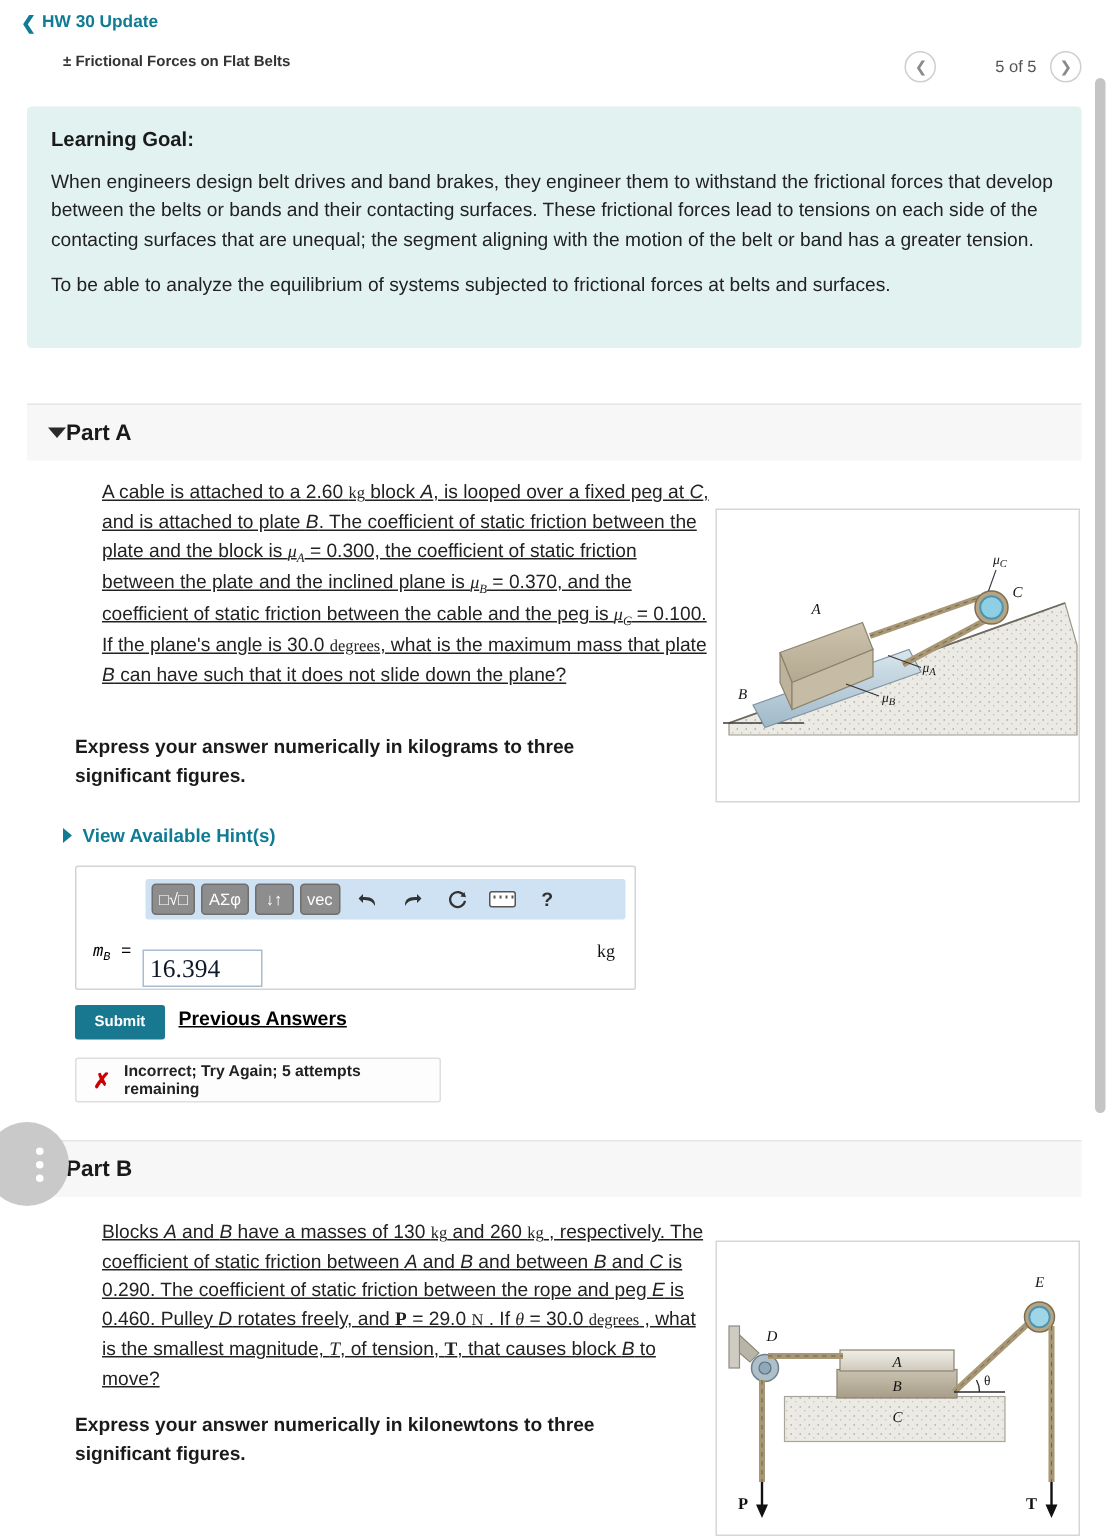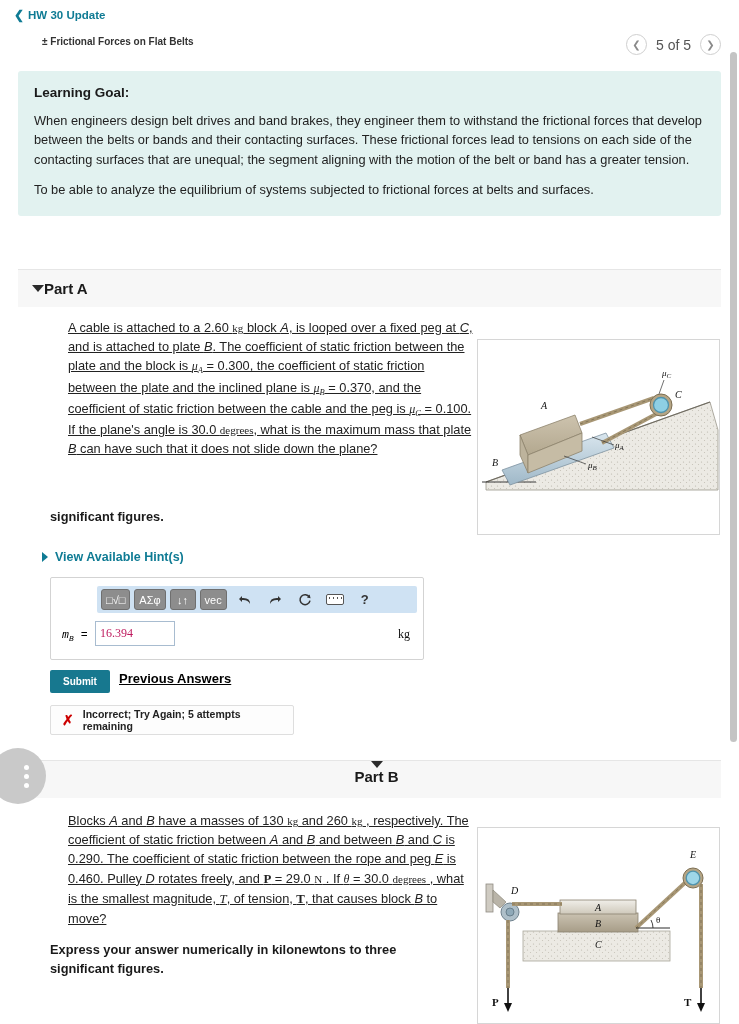--- a/index.html
+++ b/index.html
@@ -36,29 +36,29 @@
   .nav {
     position: absolute; right: 18px; top: 2px;
     display: flex; align-items: center; gap: 9px;
   }
   .navbtn {
     width: 21px; height: 21px; border-radius: 50%;
     border: 1px solid #cfcfcf; background: #fff;
     display: flex; align-items: center; justify-content: center;
     font-size: 10px; color: #8a8a8a; cursor: pointer;
   }
-  .navlabel { font-size: 14px; color: #555; }
+  .navlabel { font-size: 11px; color: #555; margin-left: 30px; }
 
   
   .goal {
     position: absolute; left: 18px; top: 71px;
     width: 703px;
     background: #e2f2f0;
     border-radius: 3px;
-    padding: 14px 16px 16px 16px;
+    padding: 14px 16px 32px 16px;
   }
   .goal h3 {
     margin: 0 0 11px 0; font-size: 13.5px; color: #1a1a1a; font-weight: bold;
   }
   .goal p {
     margin: 0 0 11px 0; font-size: 12.8px; line-height: 1.52; color: #222;
   }
   .goal p:last-child { margin-bottom: 0; }
 
   
@@ -146,25 +146,25 @@
     width: 18px; height: 11px; border: 1.4px solid #555; border-radius: 2px;
     background:
       linear-gradient(to right,#555 1.5px, transparent 1.5px) 2px 2px/4px 2px repeat-x,
       #fff;
   }
   .ans-label {
     position: absolute; left: 11px; top: 50px;
     font-size: 11.5px; font-family: Liberation Mono, monospace;
   }
   .ans-input {
-    position: absolute; left: 44px; top: 43px;
+    position: absolute; left: 44px; top: 55px;
     width: 80px; height: 25px;
     border: 1px solid #a8bcd0; background: #fff;
-    font-family: "Liberation Serif", serif; font-size: 12px;
-    color: #be185d; padding: 0 4px; line-height: 23px;
+    font-family: "Liberation Serif", serif; font-size: 17px;
+    color: #0f172a; padding: 0 4px; line-height: 23px;
     cursor: text;
   }
   .ans-unit {
     position: absolute; right: 13px; top: 49px;
     font-family: "Liberation Serif", serif; font-size: 12px; color: #111;
   }
 
   .submit-btn {
     position: absolute; left: 50px; top: 670px;
     background: #17788f; color: #fff;
@@ -289,21 +289,21 @@
 
       <text x="137" y="108" font-family="Liberation Serif, serif" font-style="italic" font-size="9" fill="#111">μ<tspan font-size="7" dy="2">A</tspan></text>
       <line x1="136" y1="105" x2="114" y2="97" stroke="#333" stroke-width="0.7"></line>
 
       <text x="110" y="128" font-family="Liberation Serif, serif" font-style="italic" font-size="9" fill="#111">μ<tspan font-size="7" dy="2">B</tspan></text>
       <line x1="108" y1="124" x2="86" y2="116" stroke="#333" stroke-width="0.7"></line>
     </svg>
   </div>
 
   <div class="express" style="left:50px; top:489px; width:420px;">
-    <br>
+    <span>Express your answer numerically in kilograms to three</span><br>
     <span>significant figures.</span>
   </div>
 
   <div class="hintlink" style="left:42px; top:550px;">
     <span class="tri-right"></span>
     <span>View Available Hint(s)</span>
   </div>
 
   <div class="answer-box">
     <div class="mathbar">
@@ -342,21 +342,21 @@
   </div>
 
   <div class="submit-btn">Submit</div>
   <div class="prev-ans">Previous Answers</div>
 
   <div class="feedback">
     <span class="xmark">✗</span>
     <span class="fb-text">Incorrect; Try Again; 5 attempts remaining</span>
   </div>
 
-  <div class="part-head" style="top:760px;flex-direction:column;">
+  <div class="part-head" style="top:760px;">
     <div class="tri-down"></div>
     <div class="part-label">Part B</div>
   </div>
 
   <div class="body-text" style="left:68px; top:811px; width:406px;">
     <span>Blocks </span><i>A</i><span> and </span><i>B</i><span> have a masses of 130 </span><span class="unit">kg</span><span> and 260 </span><span class="unit">kg</span><span> , respectively. The coefficient of static friction between </span><i>A</i><span> and </span><i>B</i><span> and between </span><i>B</i><span> and </span><i>C</i><span> is 0.290. The coefficient of static friction between the rope and peg </span><i>E</i><span> is 0.460. Pulley </span><i>D</i><span> rotates freely, and </span><span class="boldvar">P</span><span> = 29.0 </span><span class="unit">N</span><span> . If </span><span class="mu">θ</span><span> = 30.0 </span><span class="unit">degrees</span><span> , what is the smallest magnitude, </span><span class="mathvar">T</span><span>, of tension, </span><span class="boldvar">T</span><span>, that causes block </span><i>B</i><span> to move?</span>
   </div>
 
   <div class="figbox" style="left:477px; top:827px; width:243px; height:197px;">
     <svg width="243" height="197" viewBox="0 0 243 197">

